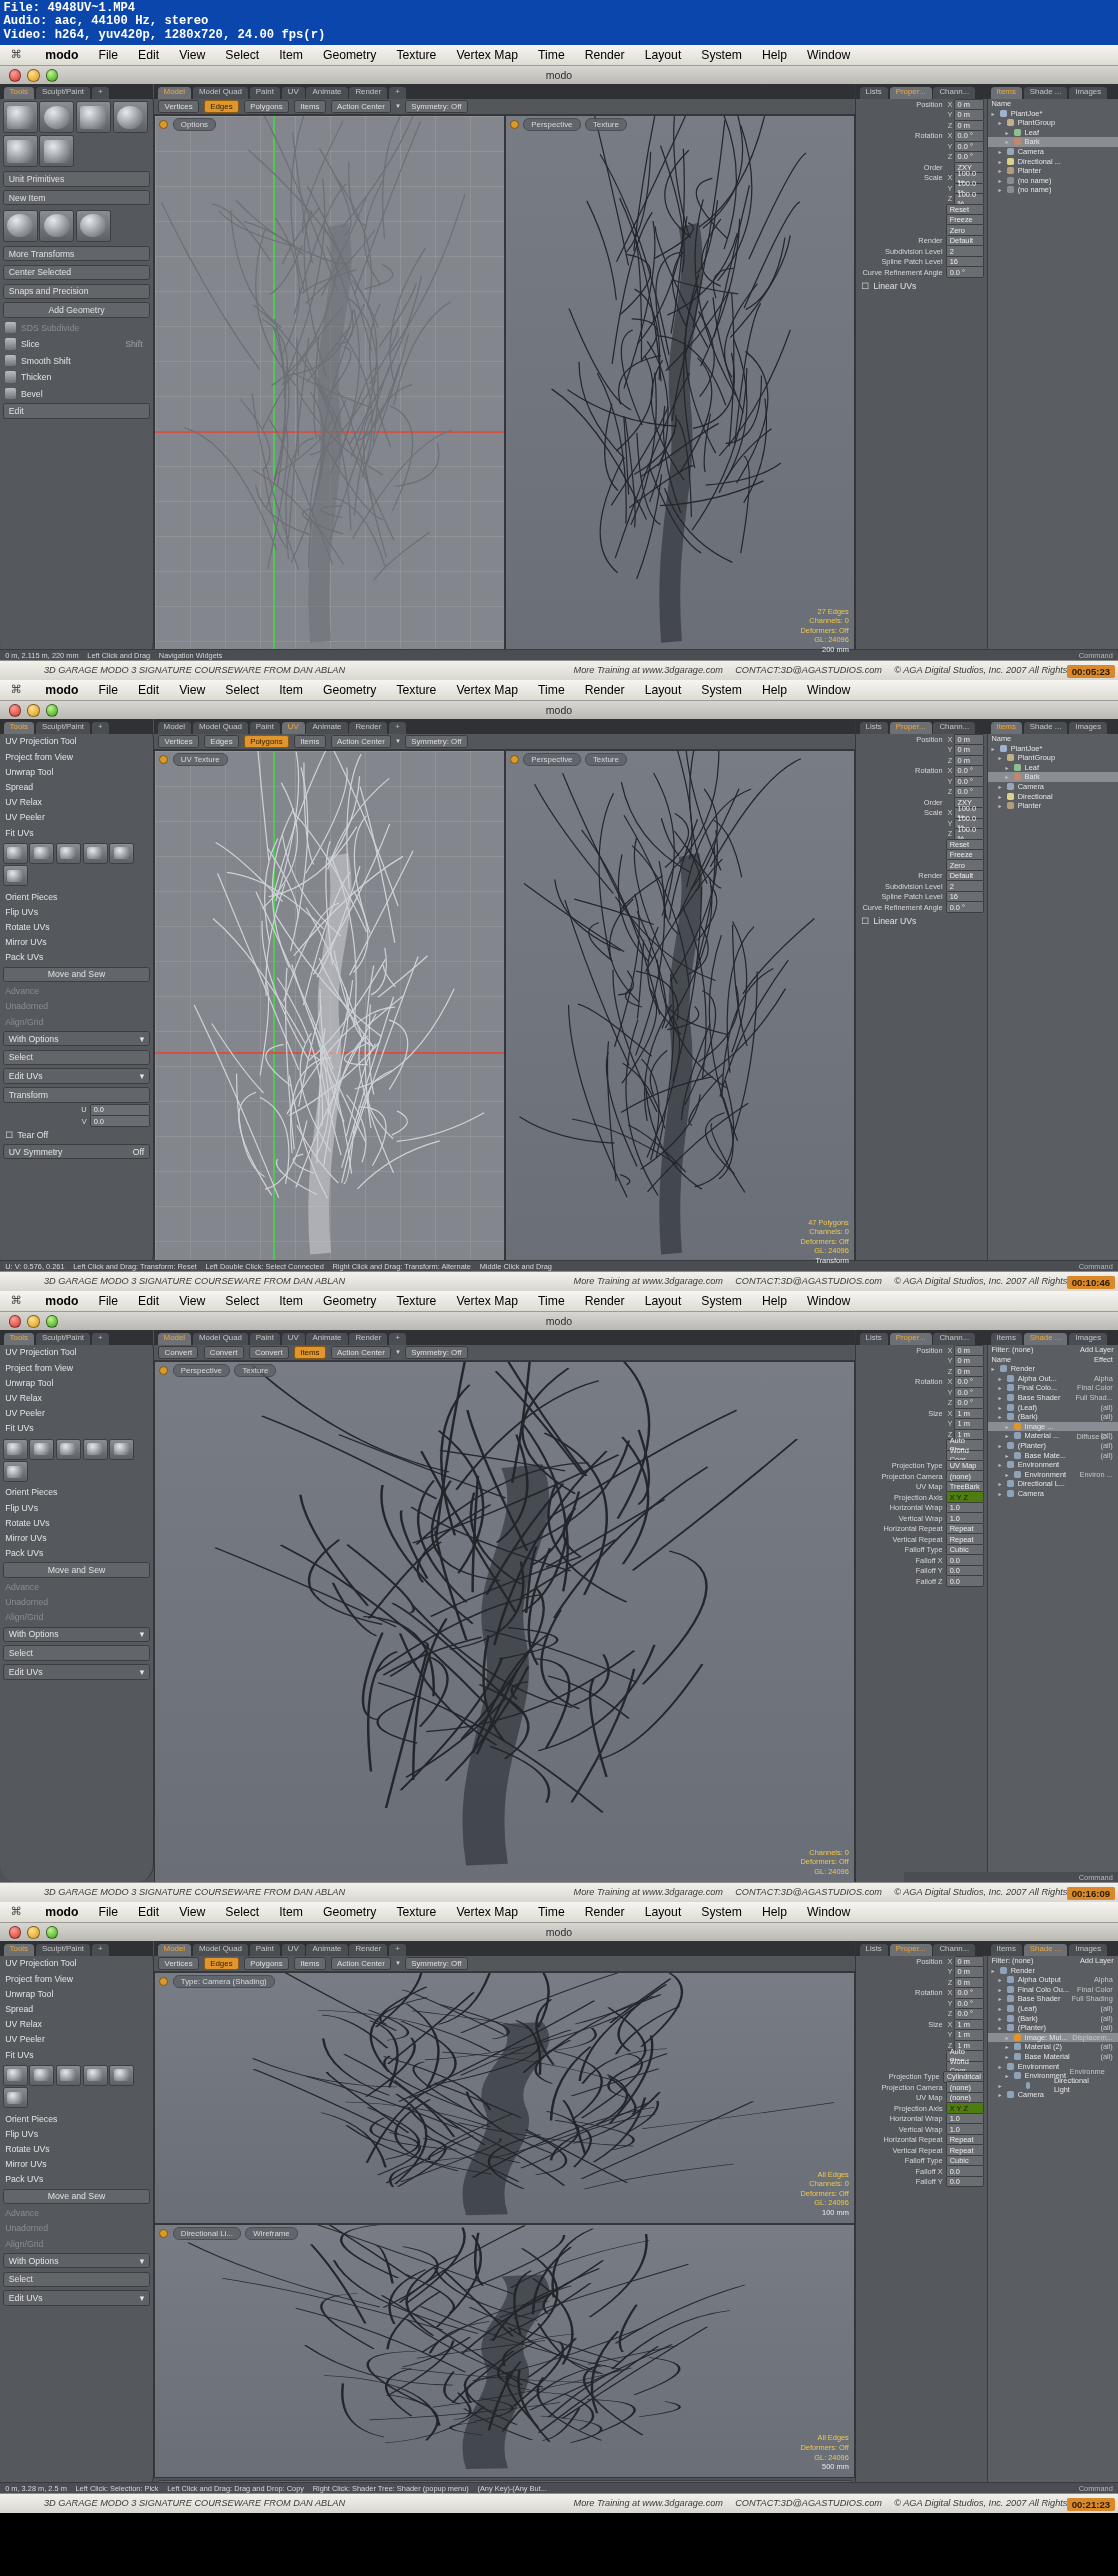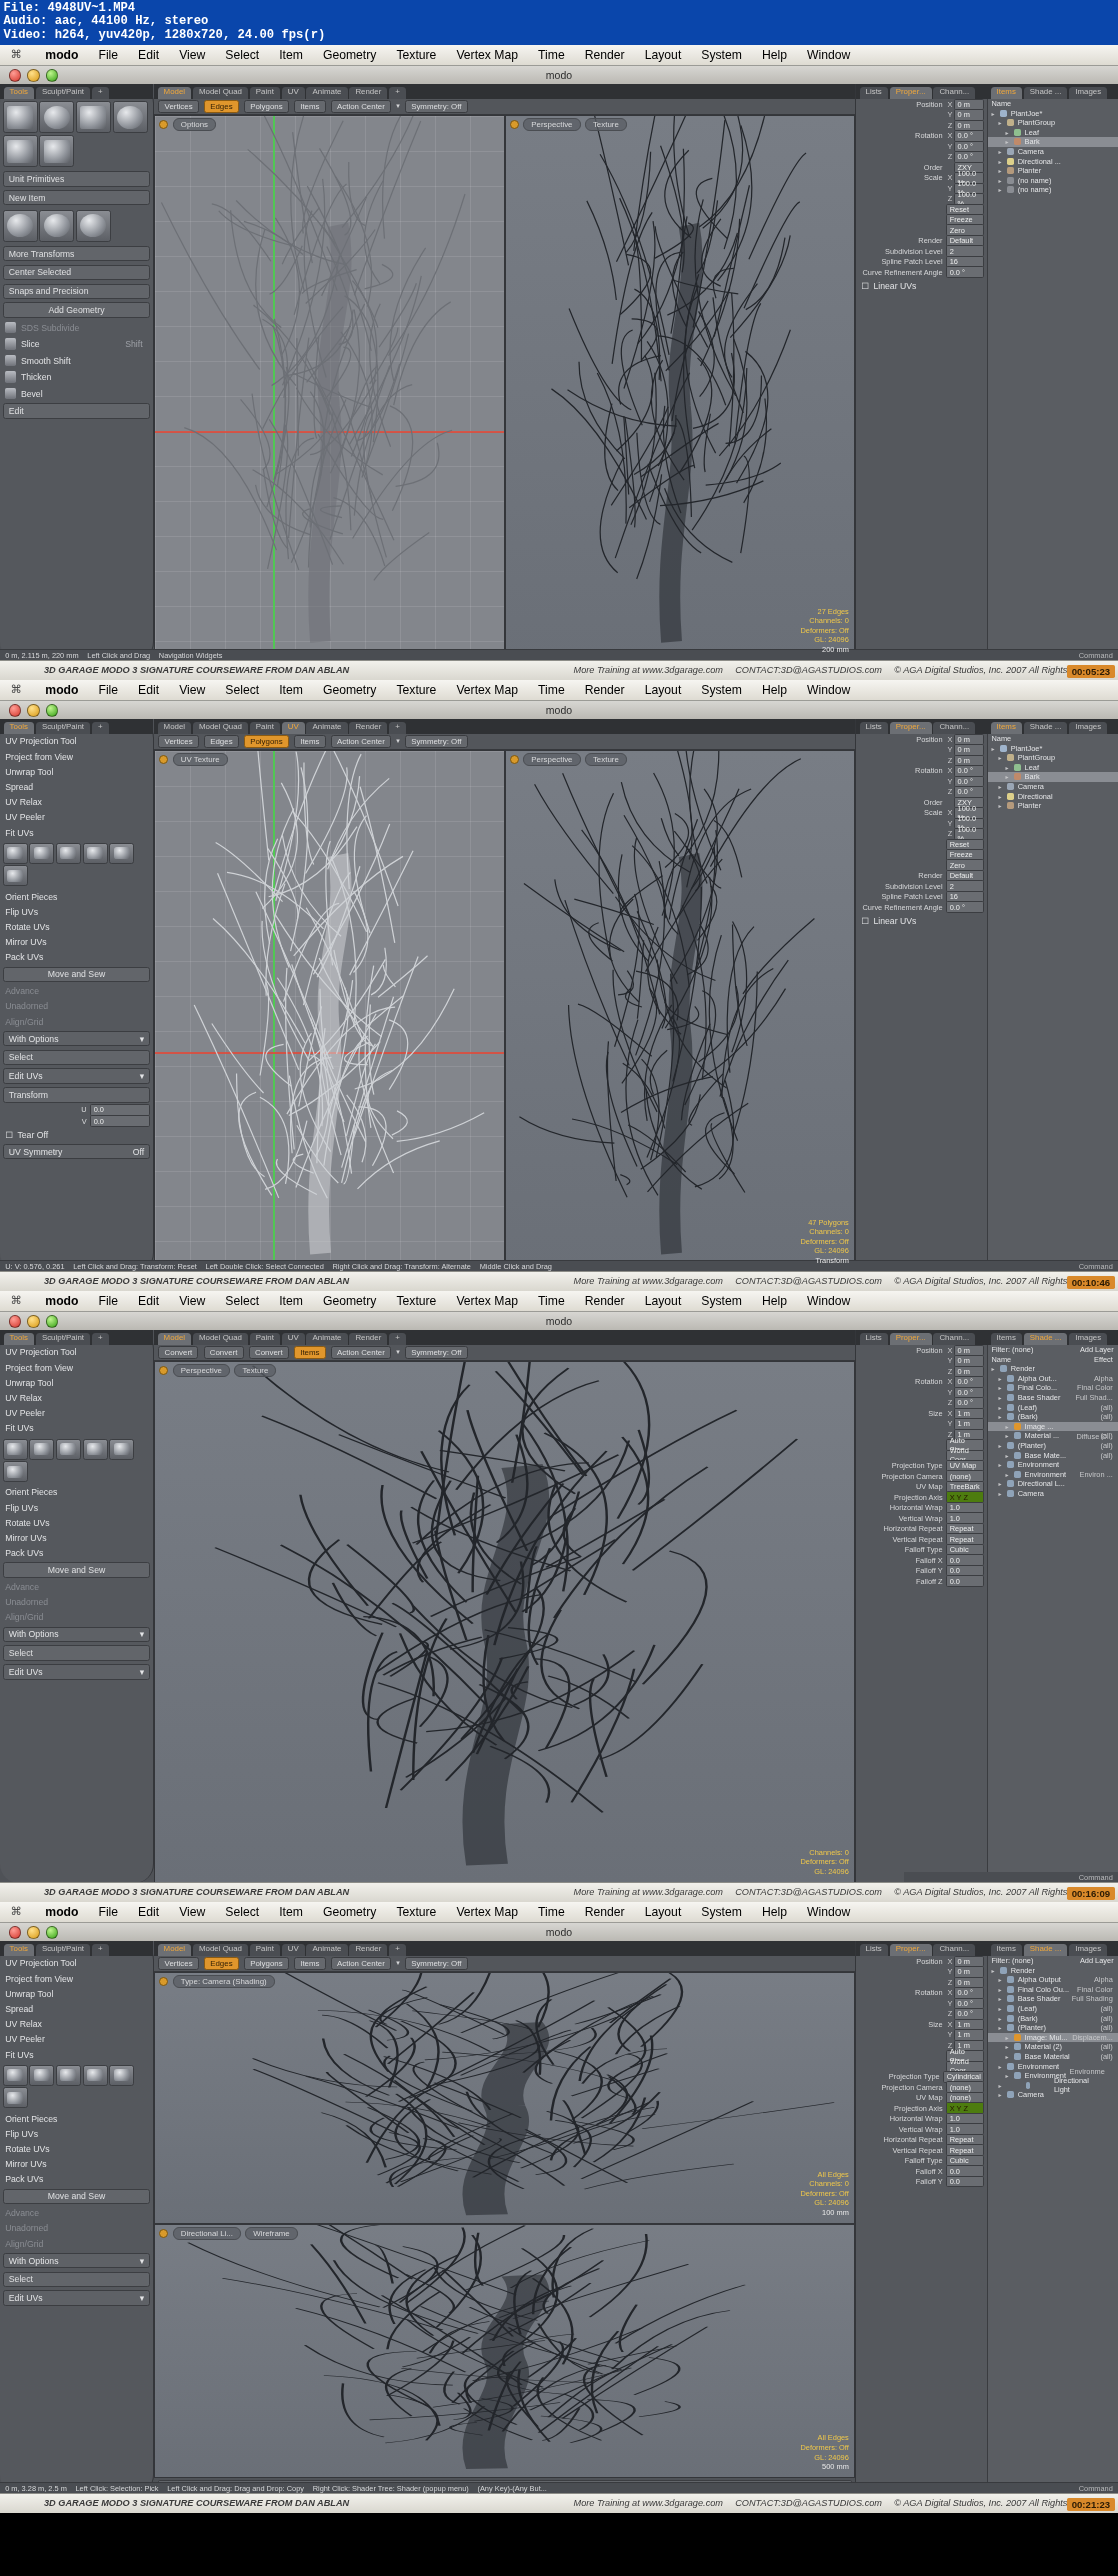--- a/index.html
+++ b/index.html
@@ -104,21 +104,21 @@
   .statusbar{position:absolute;left:0;right:0;bottom:19px;height:10.5px;background:#4a4d52;
         display:flex;align-items:center;font-size:7.4px;color:#d7d8da;padding:0 5.2px;gap:8.7px;
         border-top:0.9px solid #383a3e;}
   .cmdbar{position:absolute;right:0;bottom:19px;width:209px;height:10.5px;background:#4a4d52;
         font-size:7.4px;color:#b9babc;display:flex;align-items:center;justify-content:flex-end;padding-right:5.2px;}
 
   
   .footer{position:absolute;left:0;right:0;bottom:0;height:19px;
         background:linear-gradient(#f2f1ec,#d9d7cf);border-top:0.9px solid #8d8d88;
         display:flex;align-items:center;font-size:9.2px;color:#3a3a3a;font-style:italic;}
-  .footer .f1{padding-left:44px;font-weight:bold;}
+  .footer .f1{padding-left:44px;font-weight:normal;}
   .footer .f2{margin-left:auto;padding-right:12.2px;}
   .footer .f3{padding-right:12.2px;}
   .footer .f4{padding-right:8.7px;}
   .tcode{position:absolute;right:3.5px;bottom:1.7px;background:#d9892a;color:#2a1a04;
         font-size:9.6px;font-weight:bold;padding:0.9px 4.4px;border-radius:1.7px;font-style:normal;}
 
   
   .art{position:absolute;inset:0;}
   .art svg{width:100%;height:100%;display:block;}
   .gridbg{position:absolute;inset:0;

